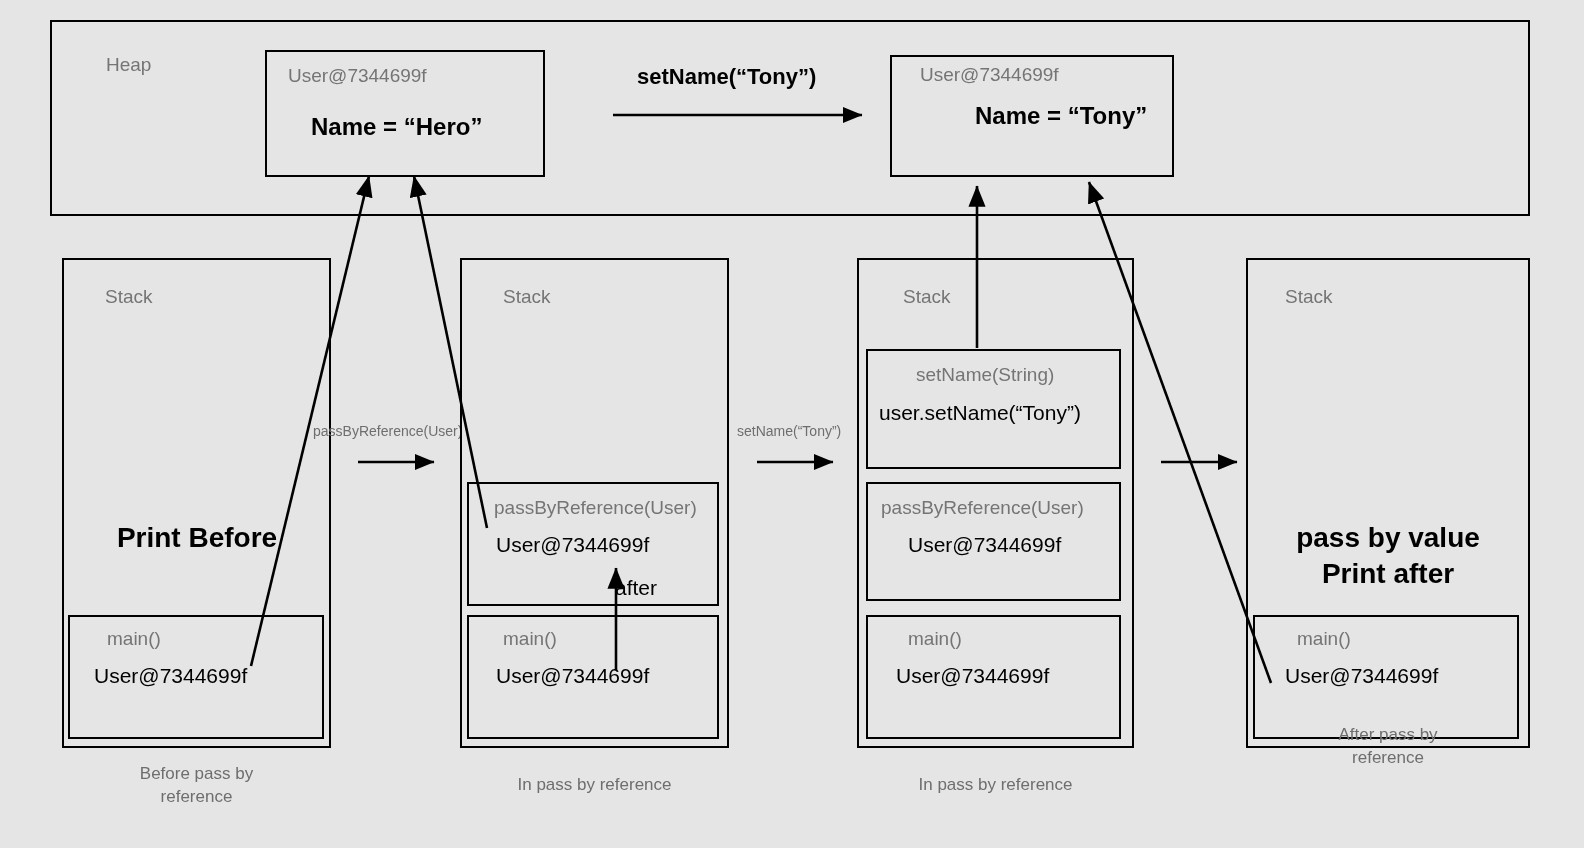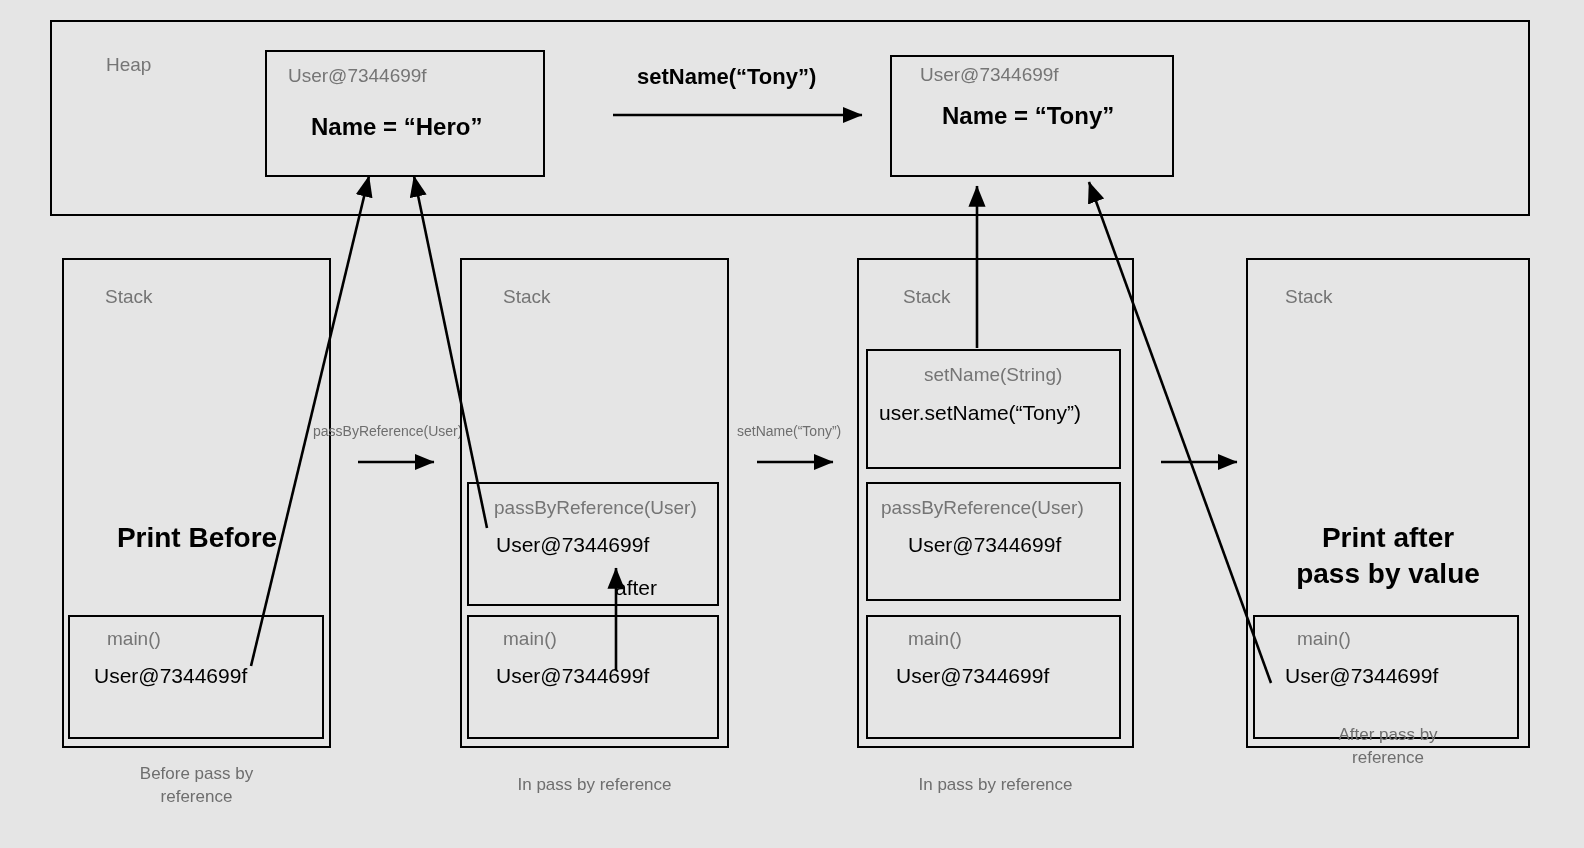--- a/index.html
+++ b/index.html
@@ -106,21 +106,21 @@
   <div class="lbl-gray" style="left:106px; top:54px;">Heap</div>
 
   <div class="box" style="left:265px; top:50px; width:280px; height:127px;"></div>
   <div class="lbl-gray" style="left:288px; top:65px;">User@7344699f</div>
   <div class="lbl-bold" style="left:311px; top:101px;margin-top:12px;">Name = “Hero”</div>
 
   <div class="lbl-bold-mid" style="left:637px; top:64px;">setName(“Tony”)</div>
 
   <div class="box" style="left:890px; top:55px; width:284px; height:122px;"></div>
   <div class="lbl-gray" style="left:920px; top:64px;">User@7344699f</div>
-  <div class="lbl-bold" style="left:942px; top:102px;">Name = “Tony”</div>
+  <div class="lbl-bold" style="left:975px; top:102px;">Name = “Tony”</div>
 
   <div class="box" style="left:62px; top:258px; width:269px; height:490px;"></div>
   <div class="lbl-gray" style="left:105px; top:286px;">Stack</div>
 
   <div class="multi" style="left:72px; top:520px; width:250px;">
     <div>Print Before</div>
   </div>
 
   <div class="frame" style="left:68px; top:615px; width:256px; height:124px;"></div>
   <div class="lbl-gray" style="left:107px; top:628px;">main()</div>
@@ -148,41 +148,41 @@
   <div class="caption" style="left:460px; top:774px; width:269px;">
     <div>In pass by reference</div>
   </div>
 
   <div class="lbl-gray-sm" style="left:737px; top:423px;">setName(“Tony”)</div>
 
   <div class="box" style="left:857px; top:258px; width:277px; height:490px;"></div>
   <div class="lbl-gray" style="left:903px; top:286px;">Stack</div>
 
   <div class="frame" style="left:866px; top:349px; width:255px; height:120px;"></div>
-  <div class="lbl-gray" style="left:916px; top:364px;margin-left:8px;">setName(String)</div>
+  <div class="lbl-gray" style="left:916px; top:364px;">setName(String)</div>
   <div class="lbl-bold-sm" style="left:879px; top:400px;">user.setName(“Tony”)</div>
 
   <div class="frame" style="left:866px; top:482px; width:255px; height:119px;"></div>
   <div class="lbl-gray" style="left:881px; top:497px;">passByReference(User)</div>
   <div class="lbl-bold-sm" style="left:908px; top:532px;">User@7344699f</div>
 
   <div class="frame" style="left:866px; top:615px; width:255px; height:124px;"></div>
   <div class="lbl-gray" style="left:908px; top:628px;">main()</div>
   <div class="lbl-bold-sm" style="left:896px; top:663px;">User@7344699f</div>
 
   <div class="caption" style="left:857px; top:774px; width:277px;">
     <div>In pass by reference</div>
   </div>
 
   <div class="box" style="left:1246px; top:258px; width:284px; height:490px;"></div>
   <div class="lbl-gray" style="left:1285px; top:286px;">Stack</div>
 
   <div class="multi" style="left:1252px; top:520px; width:272px;">
+    <div>pass by value</div>
     <div>Print after</div>
-    <div>pass by value</div>
   </div>
 
   <div class="frame" style="left:1253px; top:615px; width:266px; height:124px;"></div>
   <div class="lbl-gray" style="left:1297px; top:628px;">main()</div>
   <div class="lbl-bold-sm" style="left:1285px; top:663px;">User@7344699f</div>
 
   <div class="caption" style="left:1246px; top:724px; width:284px;">
     <div>After pass by</div>
     <div>reference</div>
   </div>

